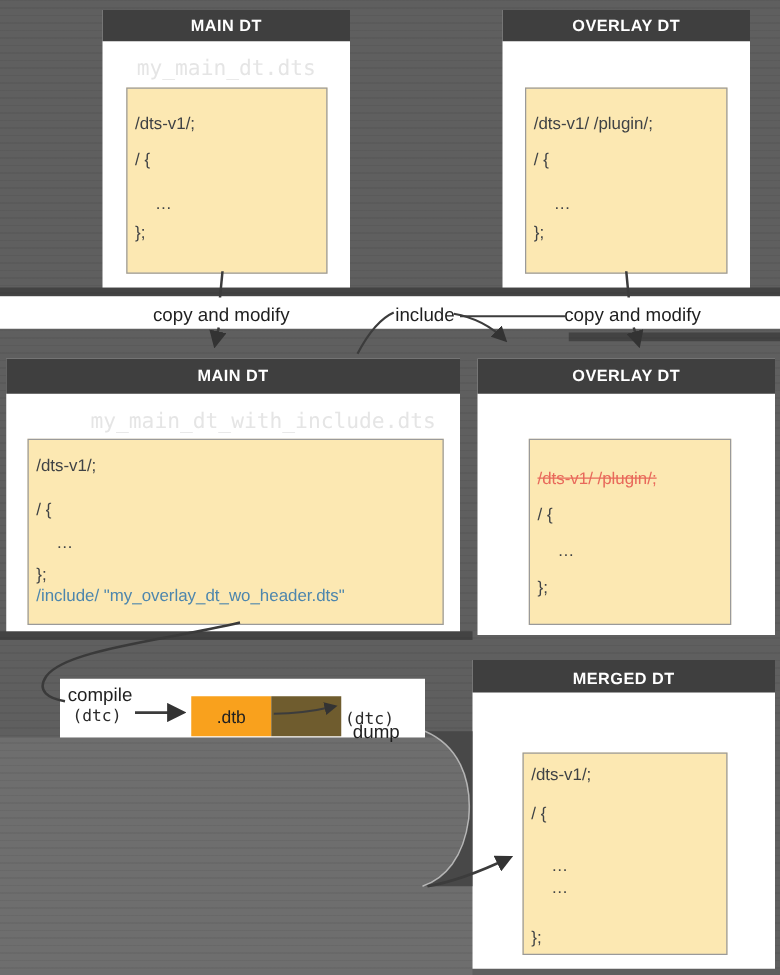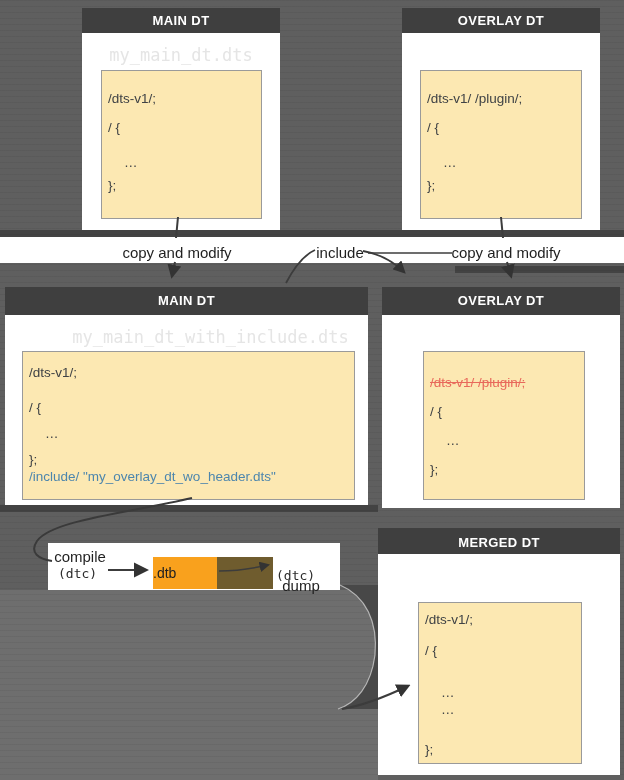--- a/index.html
+++ b/index.html
@@ -66,21 +66,21 @@
   #lbl-copy-left {left:117px;top:244px;width:120px;}
   #lbl-include   {left:310px;top:244px;width:60px;}
   #lbl-copy-right{left:446px;top:244px;width:120px;}
   #lbl-compile{left:52px; top:548px;width:56px;text-align:center;}
   #lbl-dump   {left:276px;top:577px;width:50px;text-align:center;}
   .tool{font-family:"DejaVu Sans Mono",monospace;font-size:13px;color:#2b2b2b;white-space:nowrap;}
   #tool-compile{left:58px; top:566px;}
   #tool-dump   {left:276px;top:568px;}
   
   #dtb-box{left:153px;top:557px;width:64px;height:32px;background:#f9a11d;
-           color:#212121;font-size:14px;line-height:32px;}
+           color:#212121;font-size:14px;text-align:center;line-height:32px;}
   #brown-patch{left:217px;top:557px;width:56px;height:32px;background:#6f5c2e;}
   #arrow-layer{left:0;top:0;width:624px;height:780px;pointer-events:none;}
 </style>
 </head>
 <body>
 
 <div id="stage">
 
   <div id="bg-bottom-left" class="abs"></div>
   <div class="abs dstrip" style="left:0;top:230px;width:624px;height:7px;"></div>

